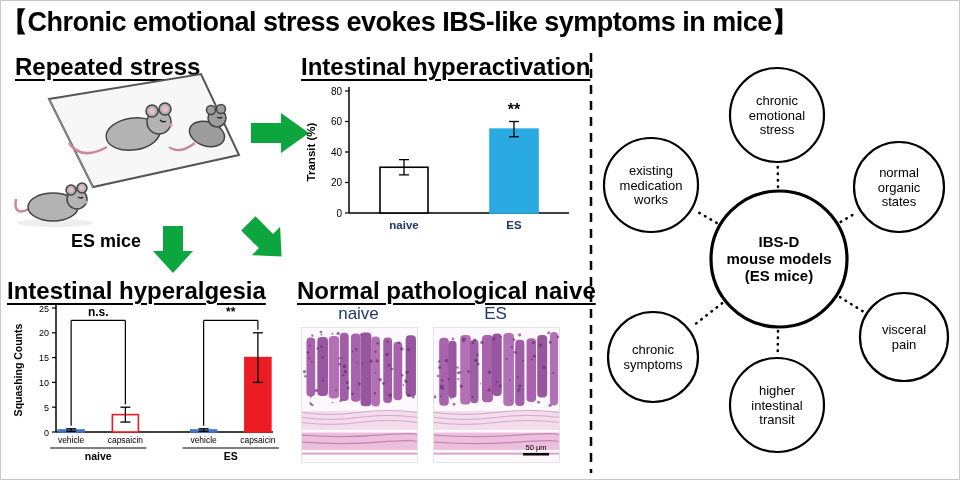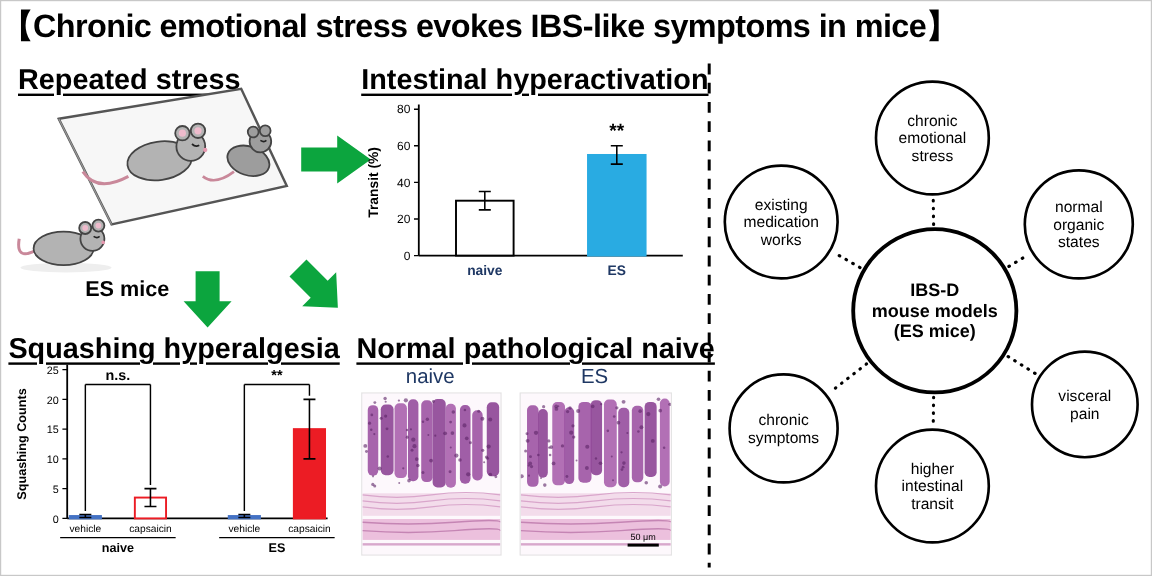--- a/index.html
+++ b/index.html
@@ -105,21 +105,21 @@
       <line x1="100" y1="97.875" x2="110" y2="97.875" stroke="#000" stroke-width="1.3"></line>
       <text x="105" y="152" text-anchor="middle" font-size="11.5" font-weight="bold" fill="#1f3864">naive</text>
       <rect x="191" y="52.125" width="48" height="83.875" fill="#29abe2" stroke="#29abe2" stroke-width="1.6"></rect>
       <line x1="215" y1="44.5" x2="215" y2="59.75" stroke="#000" stroke-width="1.3"></line>
       <line x1="210" y1="44.5" x2="220" y2="44.5" stroke="#000" stroke-width="1.3"></line>
       <line x1="210" y1="59.75" x2="220" y2="59.75" stroke="#000" stroke-width="1.3"></line>
       <text x="215" y="152" text-anchor="middle" font-size="11.5" font-weight="bold" fill="#1f3864">ES</text>
       <text x="215" y="37.5" text-anchor="middle" font-size="16" font-weight="bold">**</text>
     </svg>
 
-  <div class="heading h-hyperalgesia">Squashing hyperalgesia</div>
+  <div class="heading h-hyperalgesia">Intestinal hyperalgesia</div>
   <svg id="squash-chart" class="abs-svg" style="left:0px;top:293px;" width="288" height="182" viewBox="0 0 288 182">
       <line x1="55" y1="10" x2="55" y2="138" stroke="#000" stroke-width="1.5"></line>
       <line x1="55" y1="138" x2="272" y2="138" stroke="#000" stroke-width="1.5"></line>
       <line x1="51" y1="138" x2="55" y2="138" stroke="#000" stroke-width="1.2"></line>
       <text x="48" y="141.5" text-anchor="end" font-size="9">0</text>
       <line x1="51" y1="113.2" x2="55" y2="113.2" stroke="#000" stroke-width="1.2"></line>
       <text x="48" y="116.7" text-anchor="end" font-size="9">5</text>
       <line x1="51" y1="88.4" x2="55" y2="88.4" stroke="#000" stroke-width="1.2"></line>
       <text x="48" y="91.9" text-anchor="end" font-size="9">10</text>
       <line x1="51" y1="63.60000000000001" x2="55" y2="63.60000000000001" stroke="#000" stroke-width="1.2"></line>

